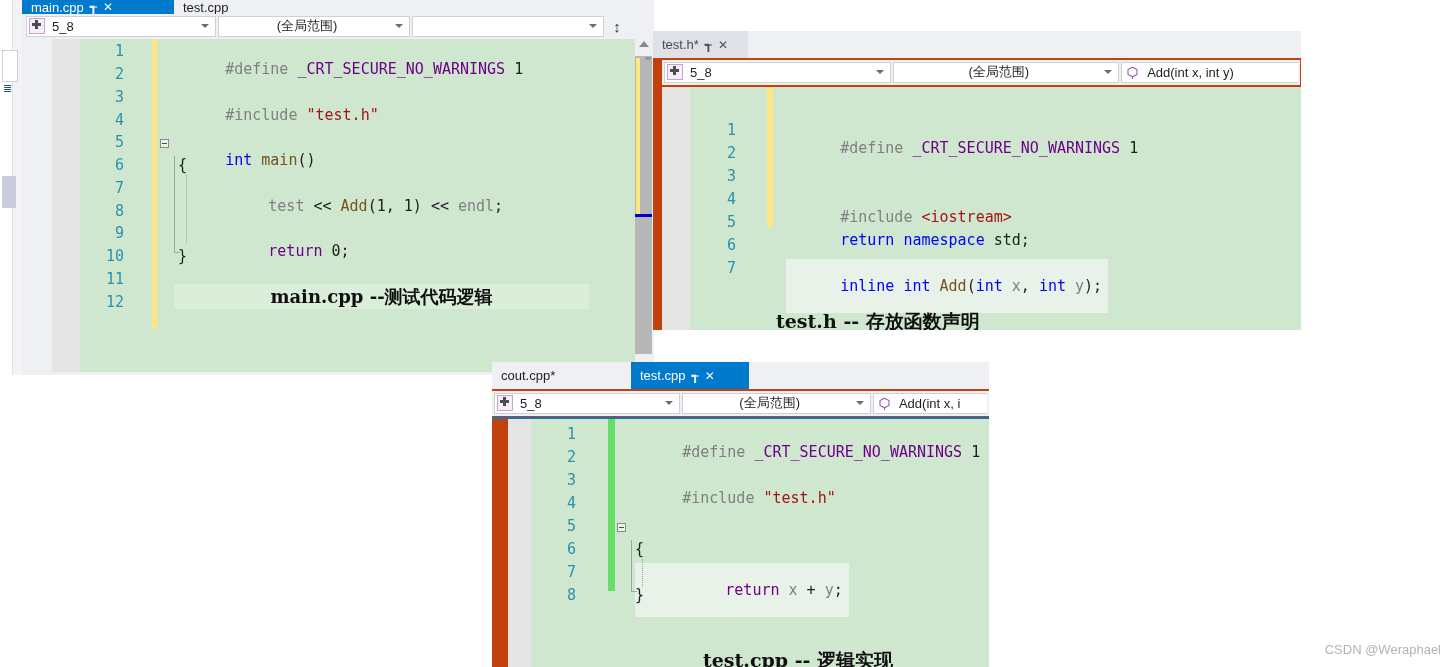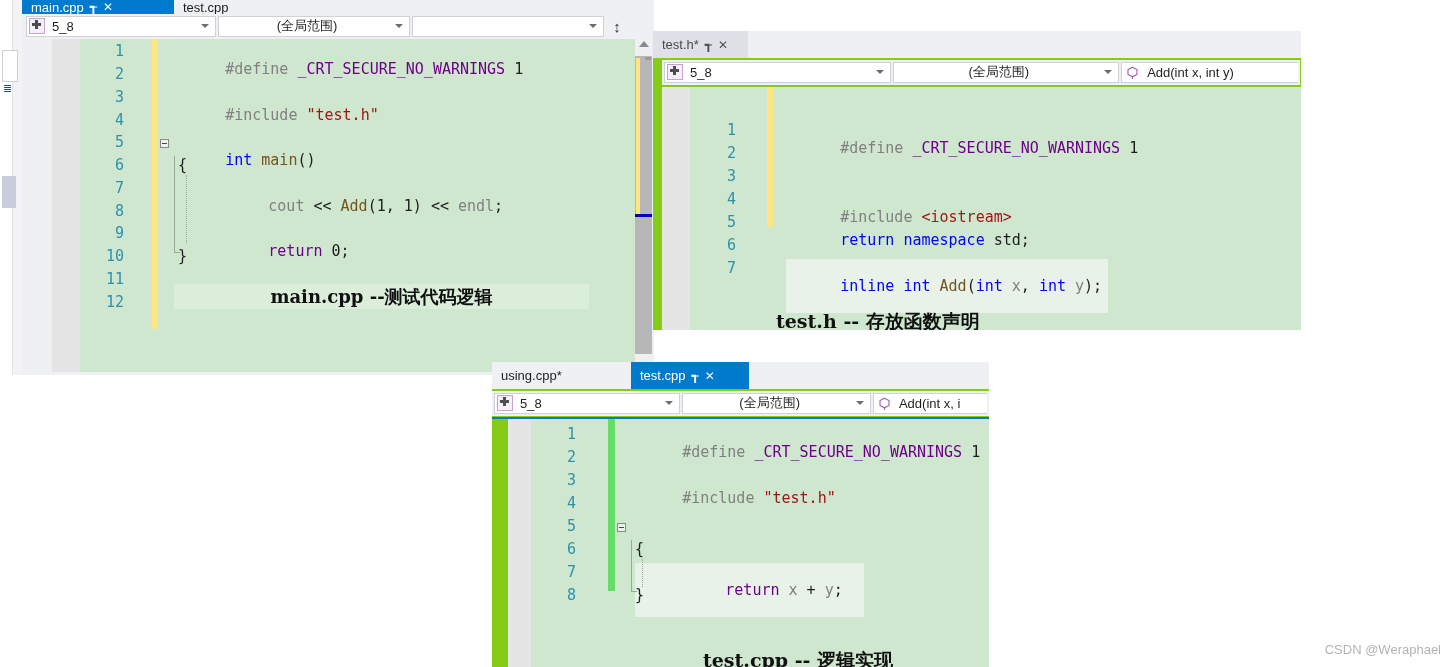--- a/index.html
+++ b/index.html
@@ -5,21 +5,21 @@
   html,body{margin:0;padding:0;}
   body{
     width:1453px;height:667px;
     background:#ffffff;
     font-family:"Liberation Sans", sans-serif;
     overflow:hidden;
     position:relative;
   }
 
   
-  .vs-window{position:absolute;background:#84cc16;box-sizing:border-box;}
+  .vs-window{position:absolute;background:#c2410c;box-sizing:border-box;}
 
   .tabstrip{display:flex;align-items:flex-end;height:22px;background:#eef0f4;overflow:hidden;}
   .tab{
     height:22px;display:flex;align-items:center;gap:6px;
     padding:0 9px;font-size:13px;box-sizing:border-box;white-space:nowrap;
   }
   .tab.inactive{background:#eef0f4;color:#1e1e1e;}
   .tab.inactive2{background:#dfe1e8;color:#4a4a4a;}
   .tab.active{background:#007acc;color:#ffffff;}
   .tab .pin,.tab .close{font-size:12px;line-height:1;opacity:.95;}
@@ -196,21 +196,21 @@
       <span class="pp">#define</span> <span class="mac">_CRT_SECURE_NO_WARNINGS</span> <span class="num">1</span>
     </div>
     <div class="cl" style="left:119px;top:49px;">
       <span class="pp">#include</span> <span class="str">"test.h"</span>
     </div>
     <div class="cl" style="left:119px;top:94px;">
       <span class="k">int</span> <span class="fn">main</span><span class="op">()</span>
     </div>
     <div class="cl" style="left:126px;top:117px;">{</div>
     <div class="cl" style="left:126px;top:140px;">
-      &nbsp;&nbsp;&nbsp;&nbsp;<span class="var">cout</span> <span class="op">&lt;&lt;</span> <span class="fn">Add</span><span class="op">(</span><span class="num">1</span><span class="op">,</span> <span class="num">1</span><span class="op">)</span> <span class="op">&lt;&lt;</span> <span class="var">endl</span><span class="op">;</span>
+      &nbsp;&nbsp;&nbsp;&nbsp;<span class="var">test</span> <span class="op">&lt;&lt;</span> <span class="fn">Add</span><span class="op">(</span><span class="num">1</span><span class="op">,</span> <span class="num">1</span><span class="op">)</span> <span class="op">&lt;&lt;</span> <span class="var">endl</span><span class="op">;</span>
     </div>
     <div class="cl" style="left:126px;top:185px;">
       &nbsp;&nbsp;&nbsp;&nbsp;<span class="mac">return</span> <span class="num">0</span><span class="op">;</span>
     </div>
     <div class="cl" style="left:126px;top:208px;">}</div>
 
     <div class="foldbox" style="left:108px;top:100px;"></div>
     <div class="foldline" style="left:122px;top:117px;height:96px;"></div>
     <div class="foldend" style="left:122px;top:213px;width:6px;"></div>
     <div class="foldline dotted" style="left:134px;top:136px;height:68px;"></div>
@@ -286,21 +286,21 @@
     <div style="position:absolute;left:111px;top:170px;right:0;height:22px;background:#e4f0e4;z-index:-1;"></div>
 
     <div class="annot" style="left:114px;top:222px;font-size:19px;">test.h -- 存放函数声明</div>
   </div>
 </div>
 
 <div class="vs-window" style="left:492px;top:362px;width:497px;height:305px;">
 
   <div class="tabstrip" style="height:27px;">
     <div class="tab inactive" style="height:27px;width:139px;background:#eef0f4;">
-      <span>using.cpp*</span>
+      <span>cout.cpp*</span>
     </div>
     <div class="tab active" style="height:27px;width:118px;">
       <span>test.cpp</span>
       <span class="pin">┱</span>
       <span class="close">✕</span>
     </div>
   </div>
 
   <div class="navbar" style="position:absolute;left:0;top:29px;width:497px;">
     <div class="combo" style="width:188px;">
@@ -337,21 +337,21 @@
     <div class="ln" style="left:34px;top:144px;">7</div>
     <div class="ln" style="left:34px;top:167px;">8</div>
 
     <div class="cl" style="left:120px;top:6px;">
       <span class="pp">#define</span> <span class="mac">_CRT_SECURE_NO_WARNINGS</span> <span class="num">1</span>
     </div>
     <div class="cl" style="left:120px;top:52px;">
       <span class="pp">#include</span> <span class="str">"test.h"</span>
     </div>
     <div class="cl" style="left:127px;top:121px;">{</div>
-    <div class="cl hl" style="left:127px;top:144px;padding-right:21px;">
+    <div class="cl hl" style="left:127px;top:144px;padding-right:6px;">
       &nbsp;&nbsp;&nbsp;&nbsp;<span class="mac">return</span> <span class="var">x</span> <span class="op">+</span> <span class="var">y</span><span class="op">;</span>
     </div>
     <div class="cl" style="left:127px;top:167px;">}</div>
     <div style="position:absolute;left:107px;top:142px;right:0;height:22px;background:#e4f0e4;z-index:-1;"></div>
 
     <div class="foldbox" style="left:109px;top:104px;"></div>
     <div class="foldline" style="left:123px;top:121px;height:51px;"></div>
     <div class="foldend" style="left:123px;top:172px;width:6px;"></div>
     <div class="foldline dotted" style="left:134px;top:140px;height:28px;"></div>
 

